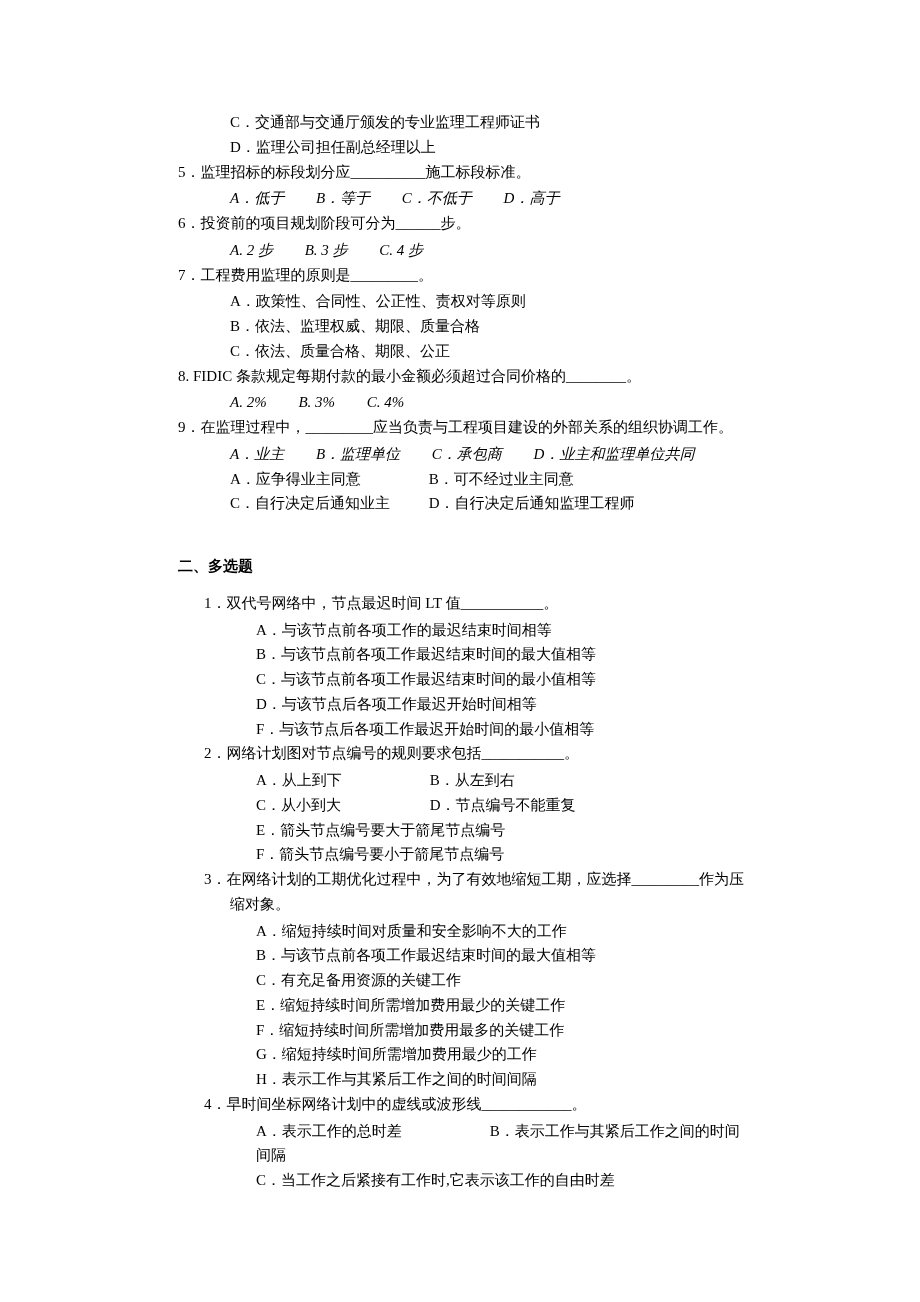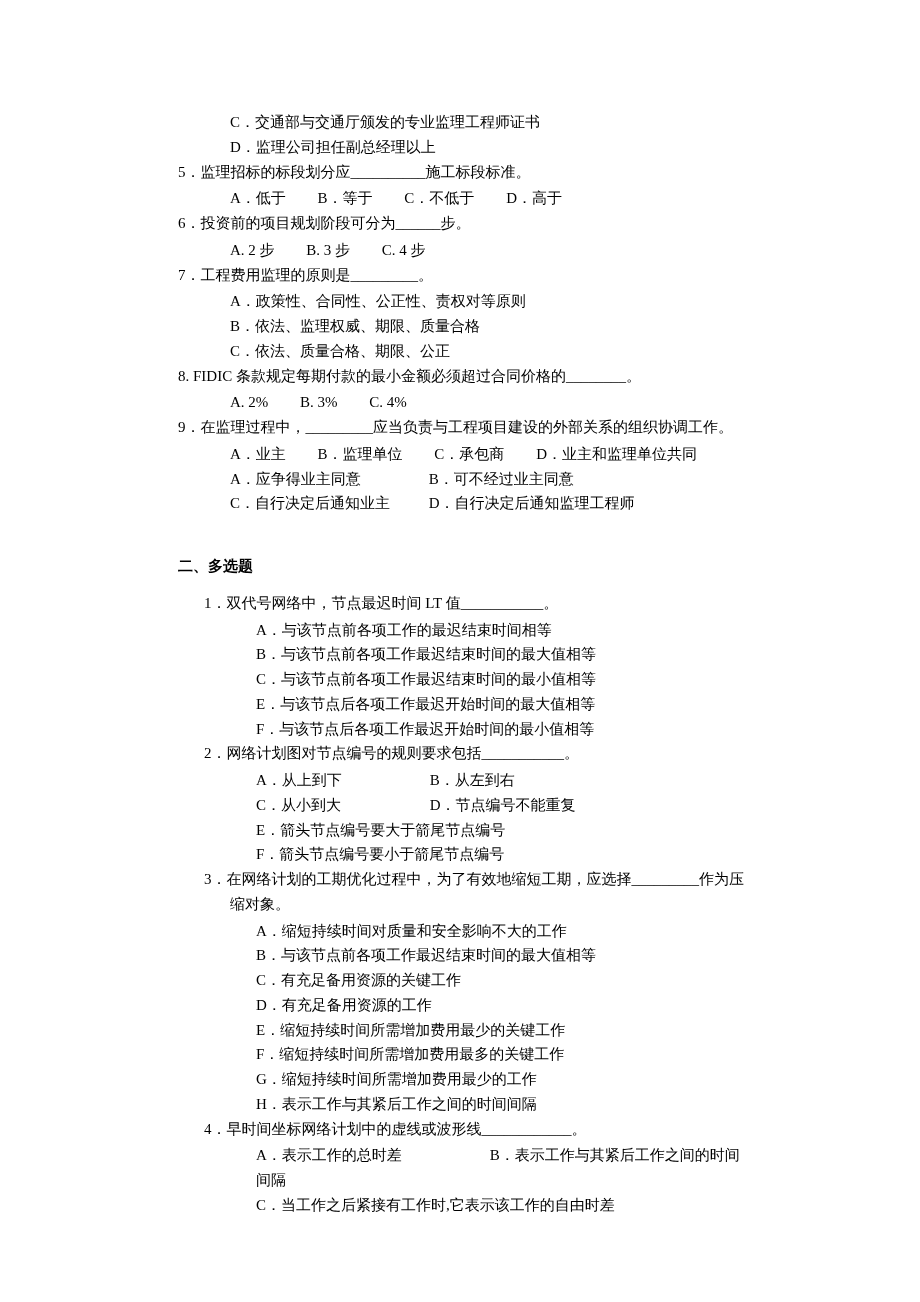--- a/index.html
+++ b/index.html
@@ -26,20 +26,21 @@
   .opt-line {
     padding-left: 52px;
   }
   .opt-line.two-col span:first-child {
     display: inline-block;
     min-width: 195px;
   }
   .opt-inline span {
     display: inline-block;
     margin-right: 28px;
+    font-style: italic;
   }
   .section-title {
     font-weight: bold;
     margin-top: 38px;
     margin-bottom: 12px;
   }
   .sub-q-stem {
     padding-left: 52px;
     text-indent: -26px;
     margin-bottom: 2px;
@@ -107,40 +108,39 @@
     <span>C．自行决定后通知业主</span>
     <span>D．自行决定后通知监理工程师</span>
   </div>
 
   <div class="section-title">二、多选题</div>
 
   <div class="sub-q-stem">1．双代号网络中，节点最迟时间 LT 值___________。</div>
   <div class="sub-opt-line">A．与该节点前各项工作的最迟结束时间相等</div>
   <div class="sub-opt-line">B．与该节点前各项工作最迟结束时间的最大值相等</div>
   <div class="sub-opt-line">C．与该节点前各项工作最迟结束时间的最小值相等</div>
-  <div class="sub-opt-line">E．与该节点后各项工作最迟开始时间的最大值相等</div>
+  <div class="sub-opt-line">D．与该节点后各项工作最迟开始时间相等</div>
   <div class="sub-opt-line">F．与该节点后各项工作最迟开始时间的最小值相等</div>
 
   <div class="sub-q-stem">2．网络计划图对节点编号的规则要求包括___________。</div>
   <div class="sub-opt-line two-col">
     <span>A．从上到下</span>
     <span>B．从左到右</span>
   </div>
   <div class="sub-opt-line two-col">
     <span>C．从小到大</span>
     <span>D．节点编号不能重复</span>
   </div>
   <div class="sub-opt-line">E．箭头节点编号要大于箭尾节点编号</div>
   <div class="sub-opt-line">F．箭头节点编号要小于箭尾节点编号</div>
 
   <div class="sub-q-stem">3．在网络计划的工期优化过程中，为了有效地缩短工期，应选择_________作为压缩对象。</div>
   <div class="sub-opt-line">A．缩短持续时间对质量和安全影响不大的工作</div>
   <div class="sub-opt-line">B．与该节点前各项工作最迟结束时间的最大值相等</div>
   <div class="sub-opt-line">C．有充足备用资源的关键工作</div>
-  <div class="sub-opt-line">D．有充足备用资源的工作</div>
   <div class="sub-opt-line">E．缩短持续时间所需增加费用最少的关键工作</div>
   <div class="sub-opt-line">F．缩短持续时间所需增加费用最多的关键工作</div>
   <div class="sub-opt-line">G．缩短持续时间所需增加费用最少的工作</div>
   <div class="sub-opt-line">H．表示工作与其紧后工作之间的时间间隔</div>
 
   <div class="sub-q-stem">4．早时间坐标网络计划中的虚线或波形线____________。</div>
   <div class="sub-opt-line two-col-wide">
     <span>A．表示工作的总时差</span>
     <span>B．表示工作与其紧后工作之间的时间间隔</span>
   </div>

